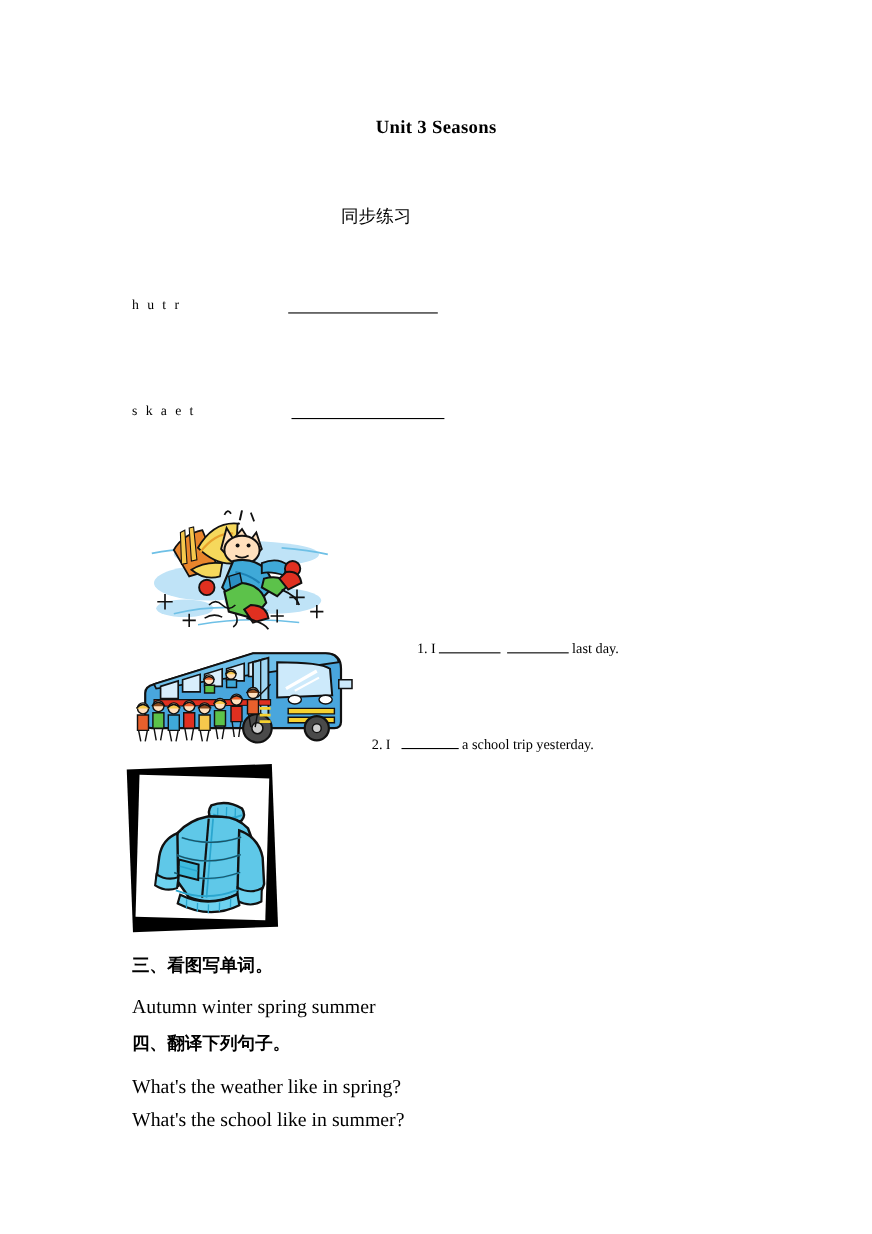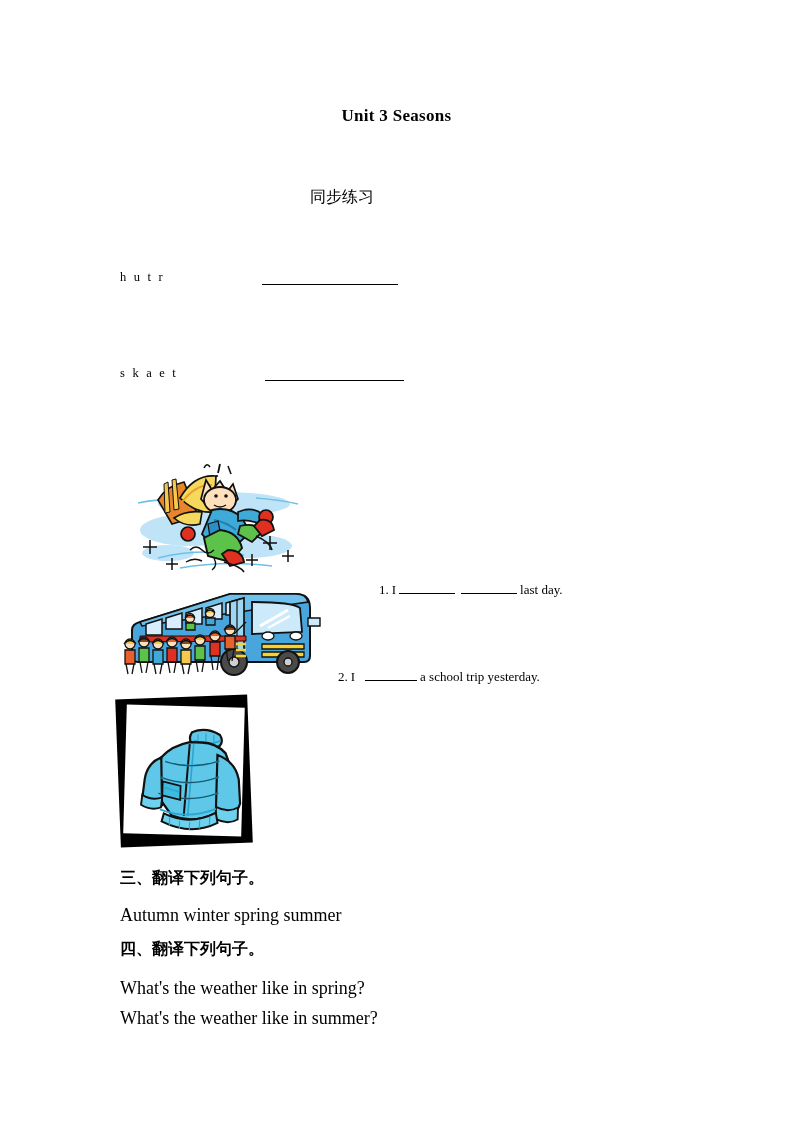--- a/index.html
+++ b/index.html
@@ -398,23 +398,23 @@
           <path d="M33 74 l16 4" stroke="#2aa6cf" stroke-width="1.4"></path>
 
           <path d="M34 100 q26 12 52 -2 l2 10 q-26 14 -56 0z" fill="#6ed2ef" stroke="#111" stroke-width="2"></path>
           <path d="M40 104 l0 8 M50 107 l0 8 M60 108 l0 8 M70 106 l0 8 M80 102 l0 8" stroke="#2aa6cf" stroke-width="1.2"></path>
         </svg>
       </div>
     </div>
   </div>
 
 
-  <div class="section-head" style="top:868px;">三、翻译下列句子。</div>
+  <div class="section-head" style="top:868px;">三、看图写单词。</div>
 
   <div class="plain" style="top:905px;">Autumn winter spring summer</div>
 
   <div class="section-head" style="top:939px;text-align:right;">四、翻译下列句子。</div>
 
   <div class="plain" style="top:978px;">What's the weather like in spring?</div>
 
-  <div class="plain" style="top:1008px;">What's the weather like in summer?</div>
+  <div class="plain" style="top:1008px;">What's the school like in summer?</div>
 
 </div>
 
 </body></html>

